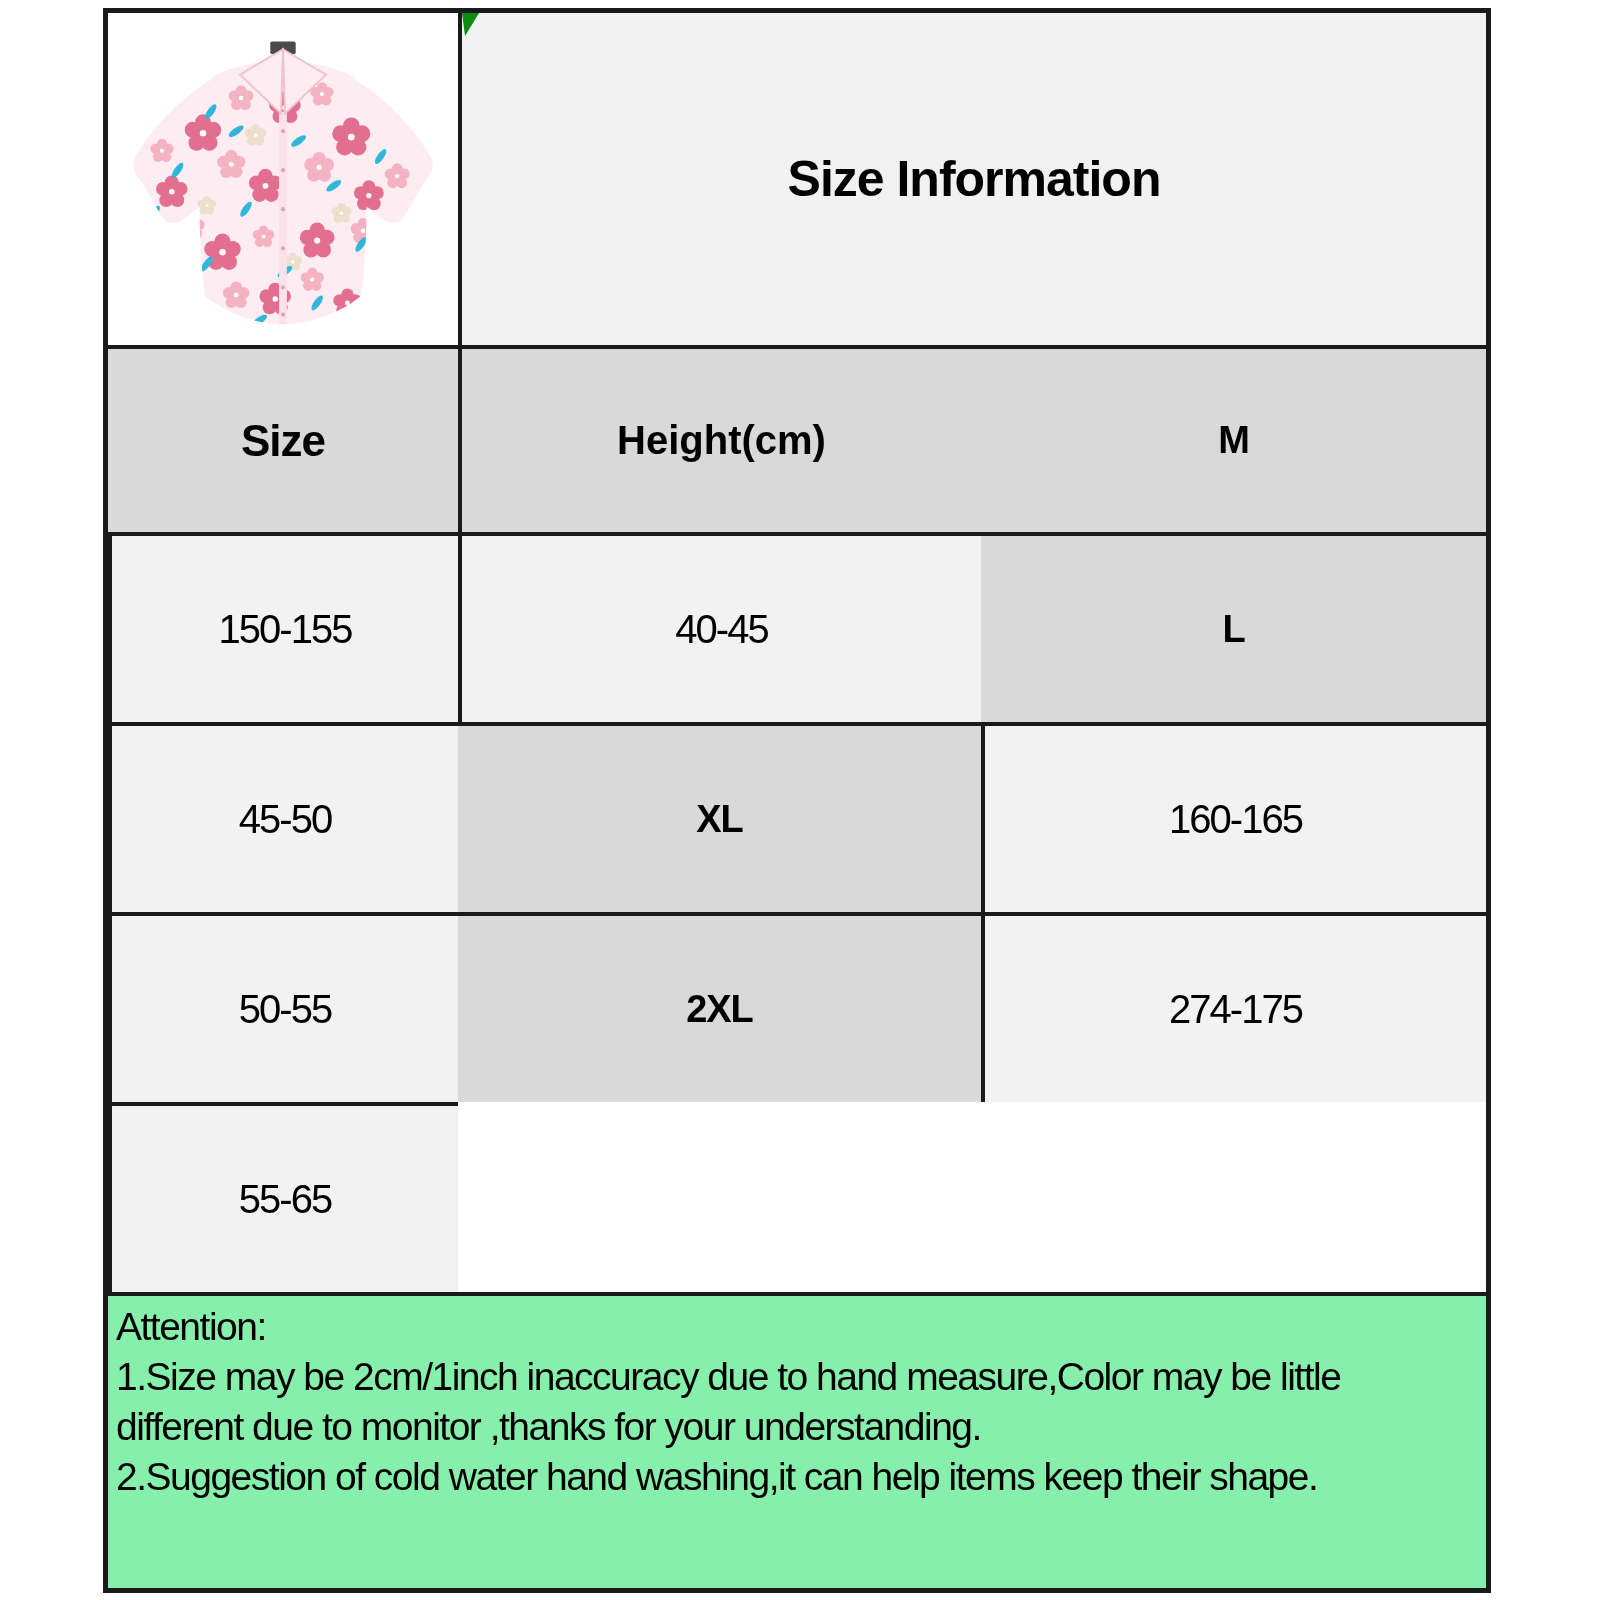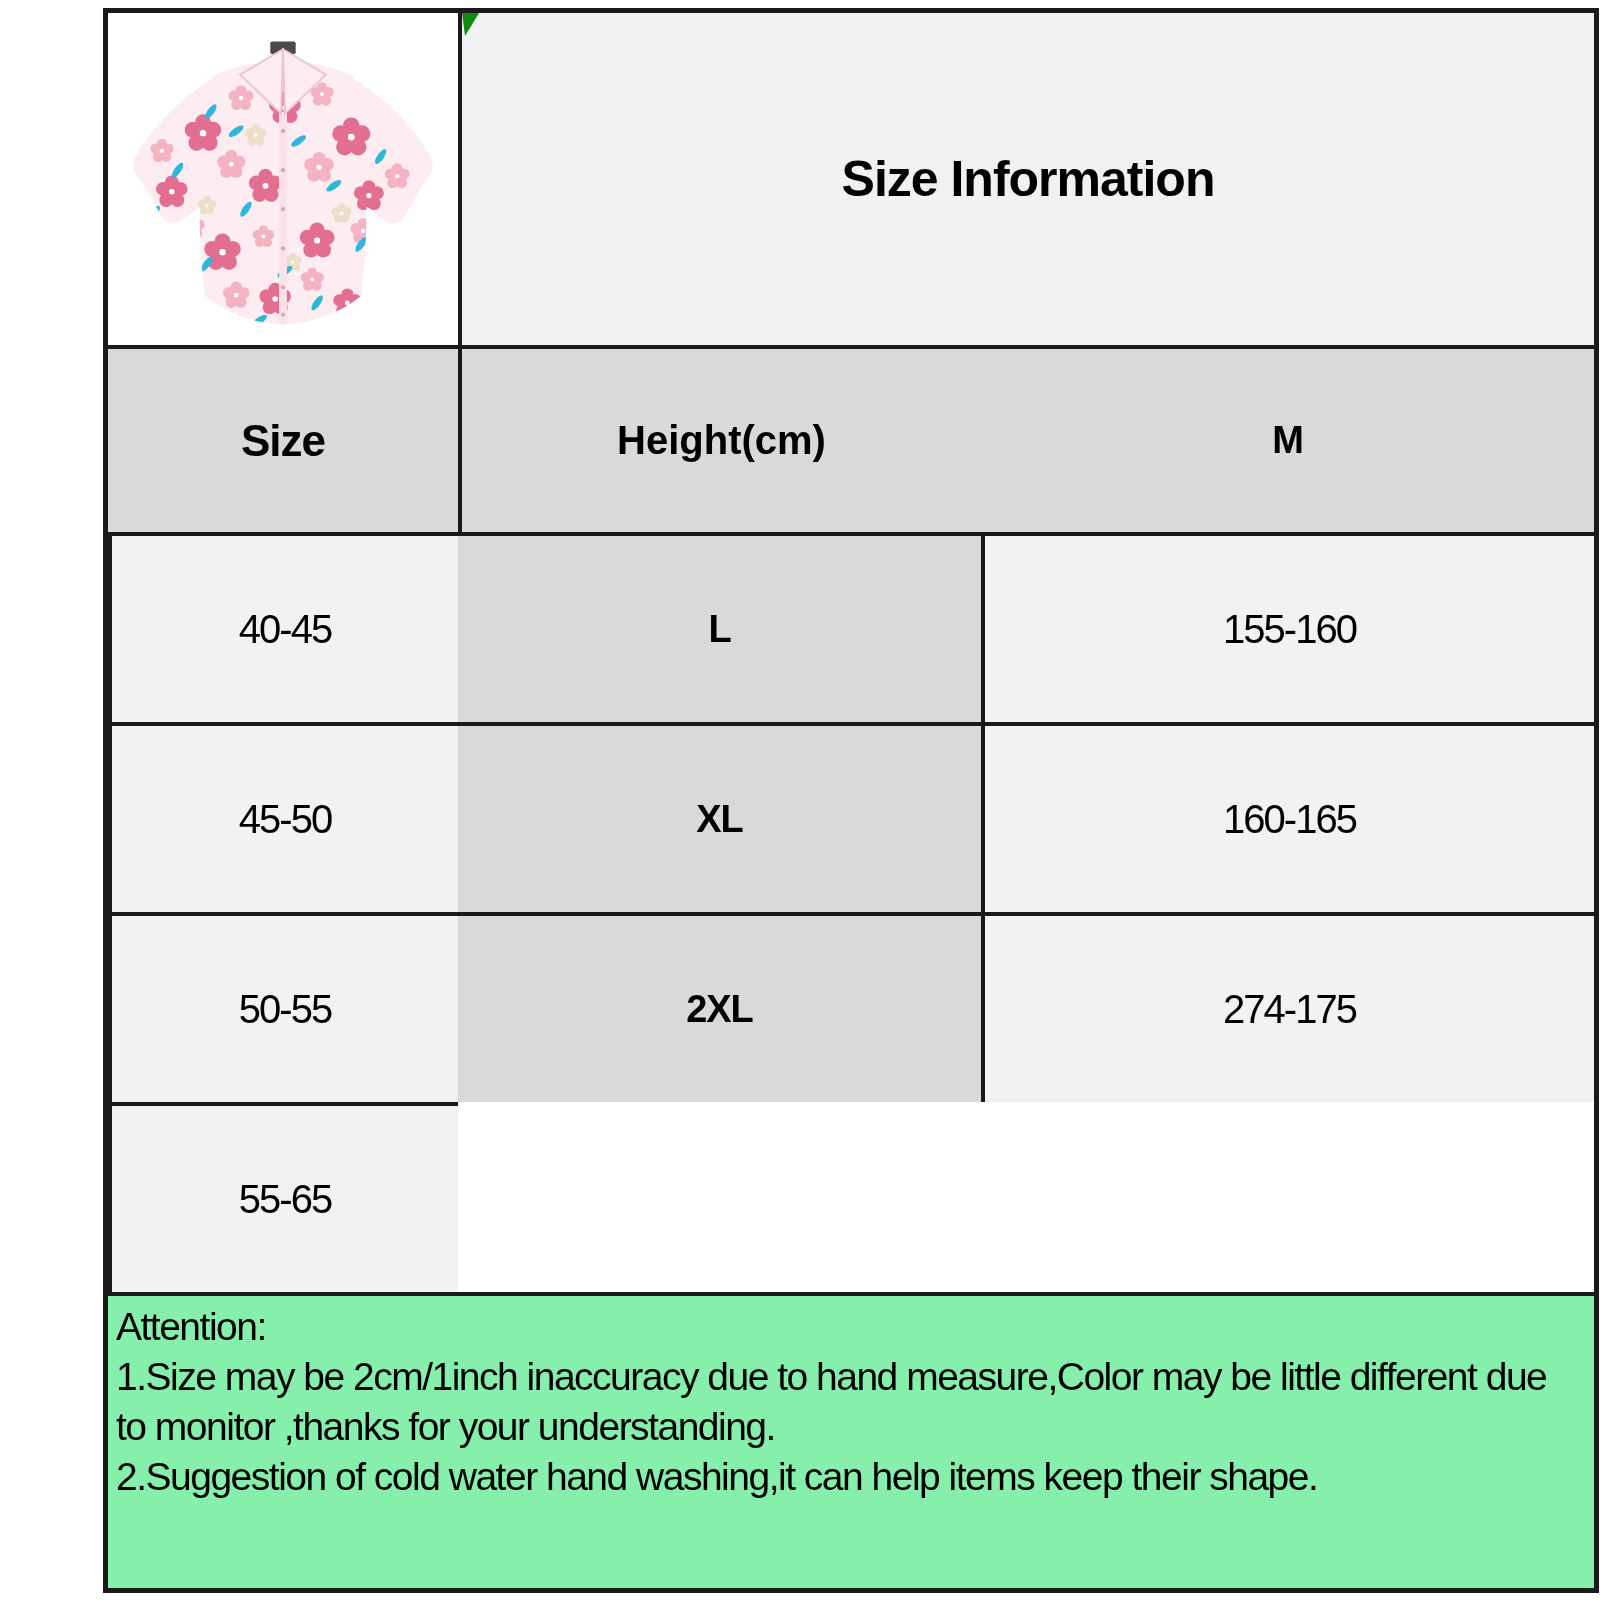--- a/index.html
+++ b/index.html
@@ -7,21 +7,21 @@
   body {
     width: 1600px; height: 1600px;
     font-family: "Liberation Sans", "DejaVu Sans", sans-serif;
     color: #000;
     position: relative;
   }
 
   .size-chart {
     position: absolute;
     left: 103px; top: 8px;
-    width: 1496px; height: 1585px;
+    width: 1388px; height: 1585px;
     border: 5px solid #1a1a1a;
     background: #ffffff;
     display: grid;
     grid-template-columns: 350px 523px 1fr;
     grid-template-rows: 332px 187px 190px 190px 190px 190px 1fr;
   }
 
   .cell {
     display: flex;
     align-items: center;
@@ -174,28 +174,28 @@
     <span>Size</span>
   </div>
   <div class="cell head head-col bt bl">
     <span>Height(cm)</span>
   </div>
 
   <div class="cell rowlabel bt">
     <span>M</span>
   </div>
   <div class="cell val bt bl">
+    <span>150-155</span>
+  </div>
+  <div class="cell val bt bl">
     <span>40-45</span>
   </div>
 
   <div class="cell rowlabel bt">
     <span>L</span>
-  </div>
-  <div class="cell val bt bl">
-    <span>155-160</span>
   </div>
   <div class="cell val bt bl">
     <span>45-50</span>
   </div>
 
   <div class="cell rowlabel bt">
     <span>XL</span>
   </div>
   <div class="cell val bt bl">
     <span>160-165</span>

